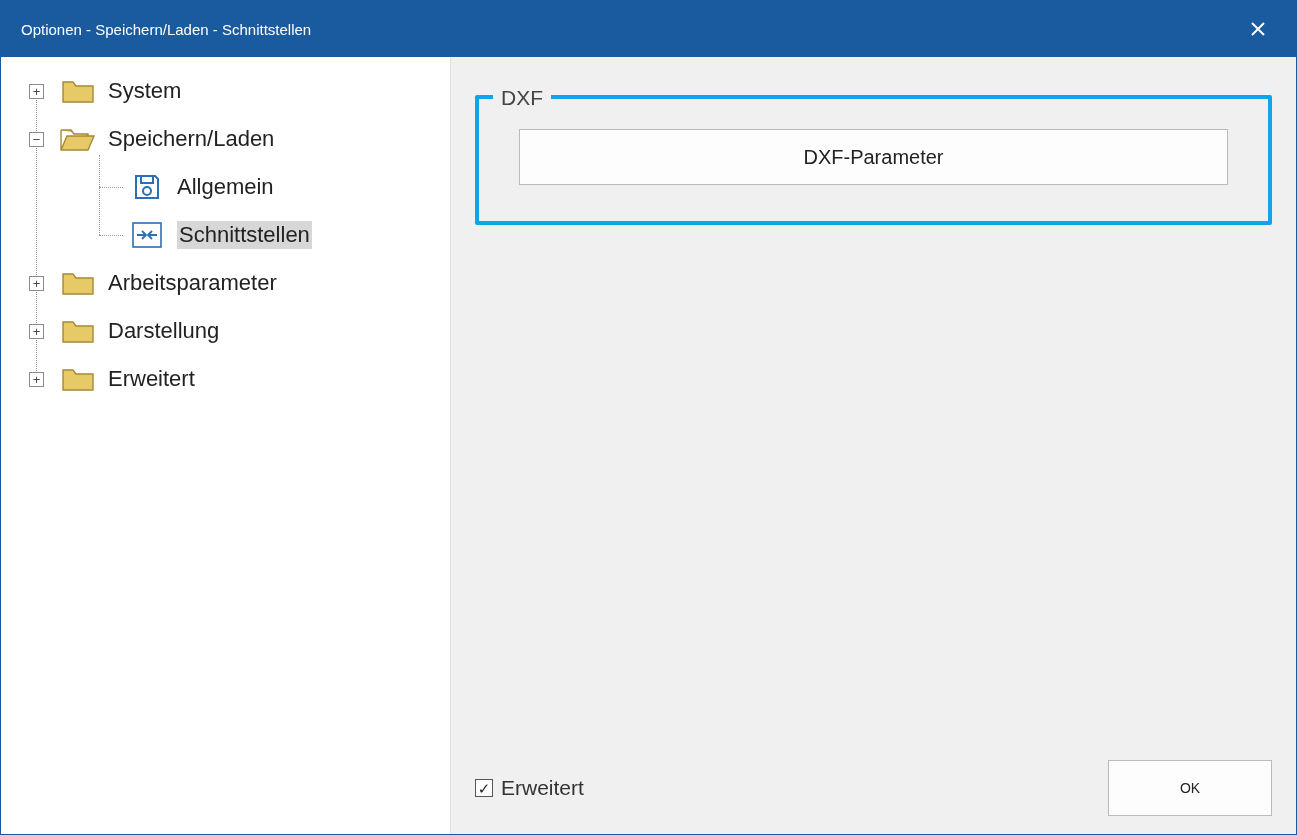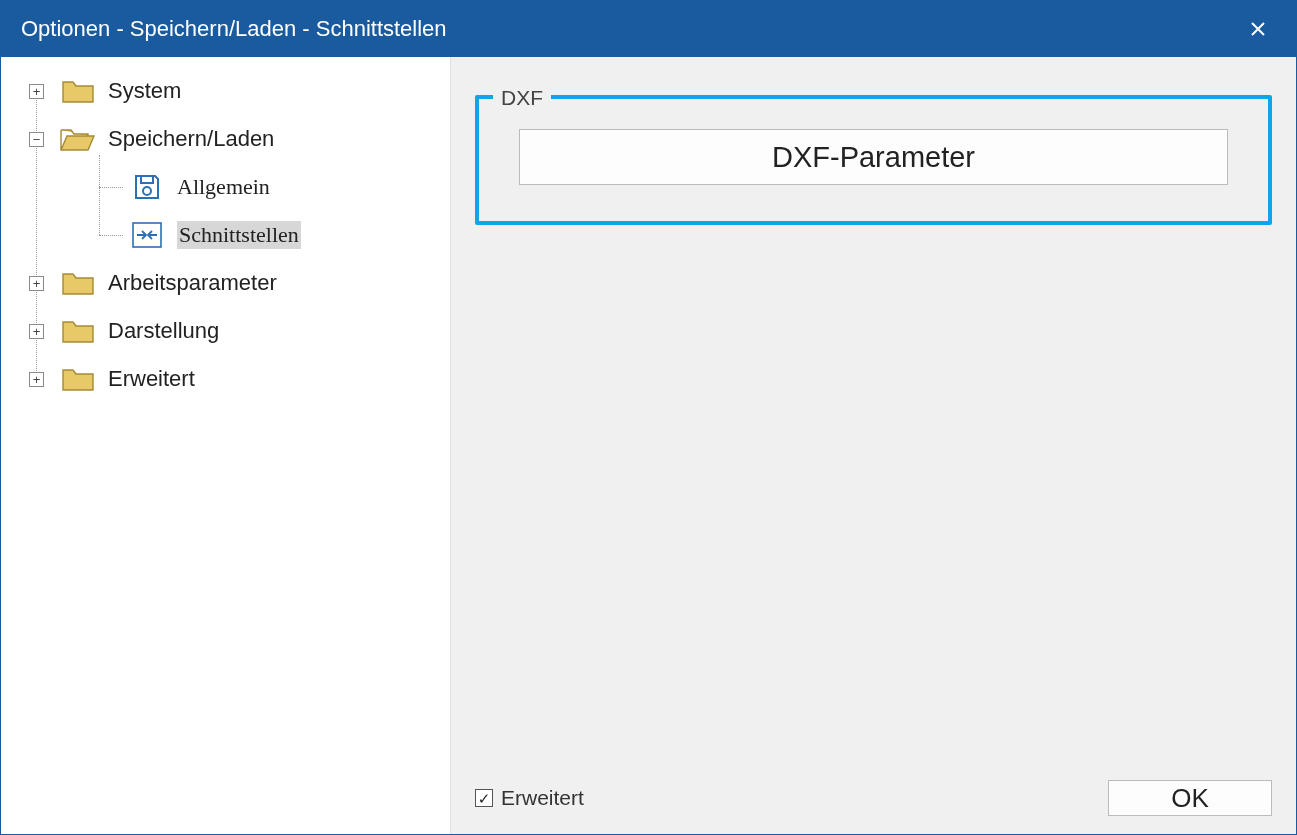--- a/index.html
+++ b/index.html
@@ -15,21 +15,21 @@
     flex-direction: column;
   }
 
   .titlebar {
     height: 56px;
     background: #1a5a9e;
     color: #fff;
     display: flex;
     align-items: center;
     padding: 0 18px 0 20px;
-    font-size: 22px;
+    font-size: 15px;
     font-weight: 400;
   }
   .titlebar .title-text { flex: 1; }
   .titlebar .close-btn {
     width: 40px; height: 40px;
     display: flex; align-items: center; justify-content: center;
     cursor: pointer;
     font-size: 22px;
   }
 
@@ -72,21 +72,21 @@
     background: #f0f0f0;
     padding: 0 8px;
     font-size: 21px;
     color: #444;
   }
   .wide-button {
     width: 100%;
     height: 56px;
     background: #fdfdfd;
     border: 1px solid #bbb;
-    font-size: 29px;
+    font-size: 20px;
     color: #222;
     cursor: pointer;
   }
 
   .footer {
     display: flex;
     align-items: center;
     gap: 14px;
     margin-top: 10px;
   }
@@ -102,24 +102,24 @@
     width: 18px; height: 18px;
     border: 1px solid #555;
     background: #fff;
     display: flex; align-items: center; justify-content: center;
     font-size: 15px; line-height: 1;
     color: #222;
   }
   .spacer { flex: 1; }
   .btn {
     width: 164px;
-    height: 36px;
+    height: 56px;
     background: #fdfdfd;
     border: 1px solid #bbb;
-    font-size: 26px;
+    font-size: 14px;
     color: #222;
     cursor: pointer;
   }
 
   
   .tree { font-size: 22px; color: #222; }
   .tree ul { list-style: none; margin: 0; padding: 0; }
   .tree li { position: relative; }
   .node-row {
     display: flex;
@@ -155,21 +155,20 @@
   .tree > ul > li > .node-row::before {
     content: "";
     position: absolute;
     left: 35px;
     top: 48px;
     bottom: 0;
   }
   ul.children {
     margin-left: 0;
     position: relative;
-    font-family: Liberation Serif, serif;
   }
   ul.children::before {
     content: "";
     position: absolute;
     left: 36px;
     top: -8px;
     bottom: 24px;
     border-left: 1px dotted #999;
   }
   ul.children > li > .node-row::before {

